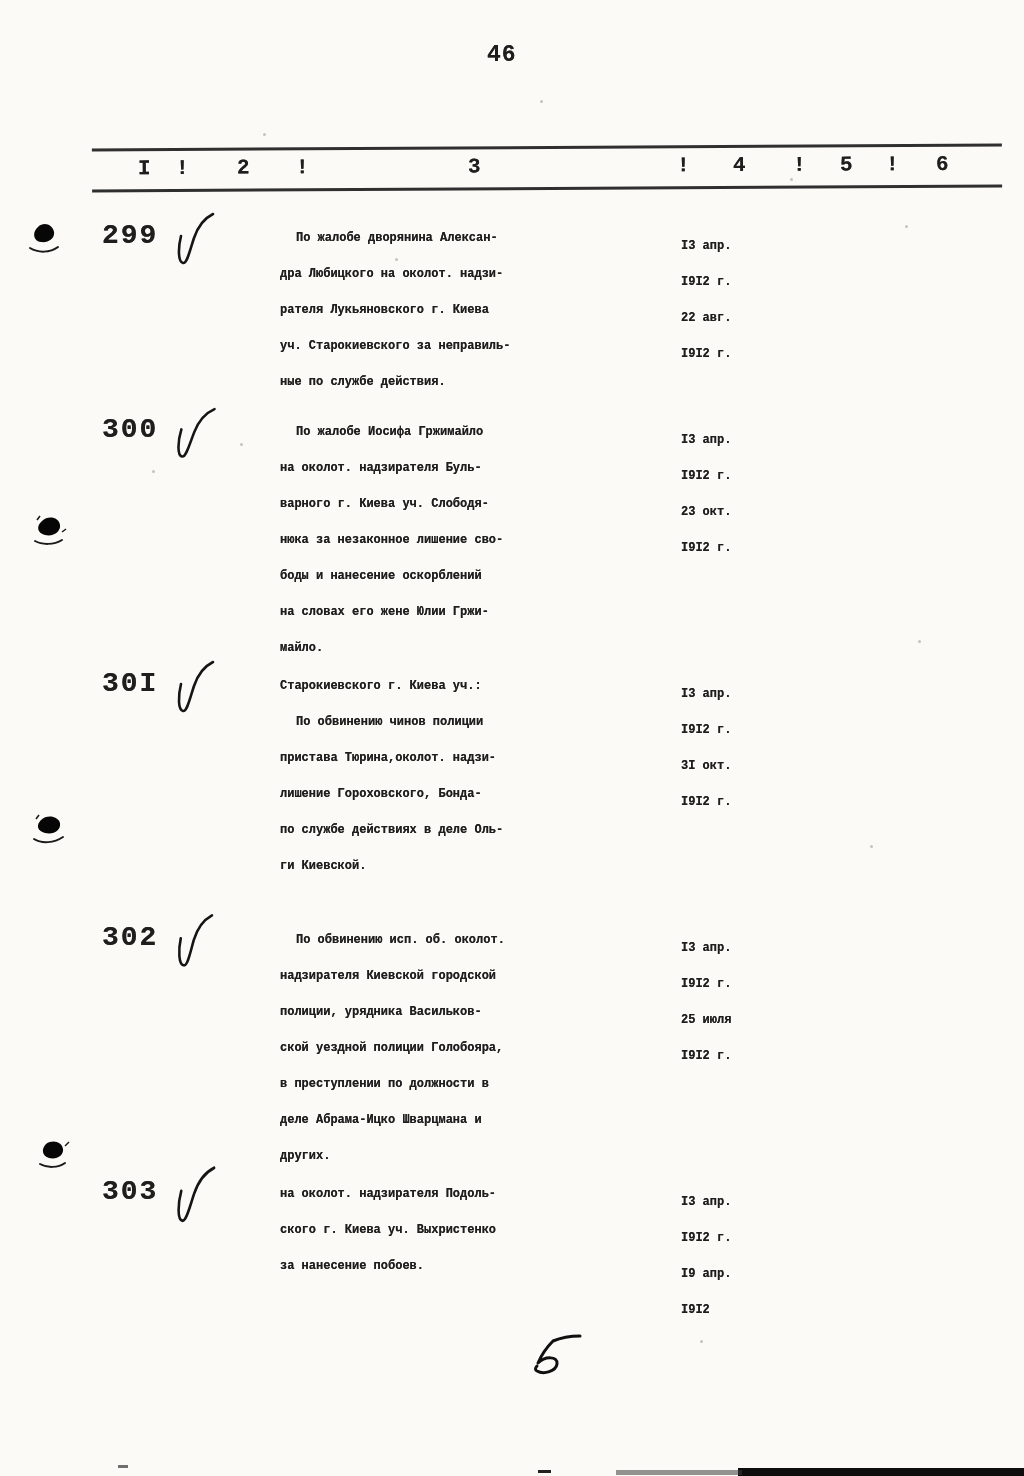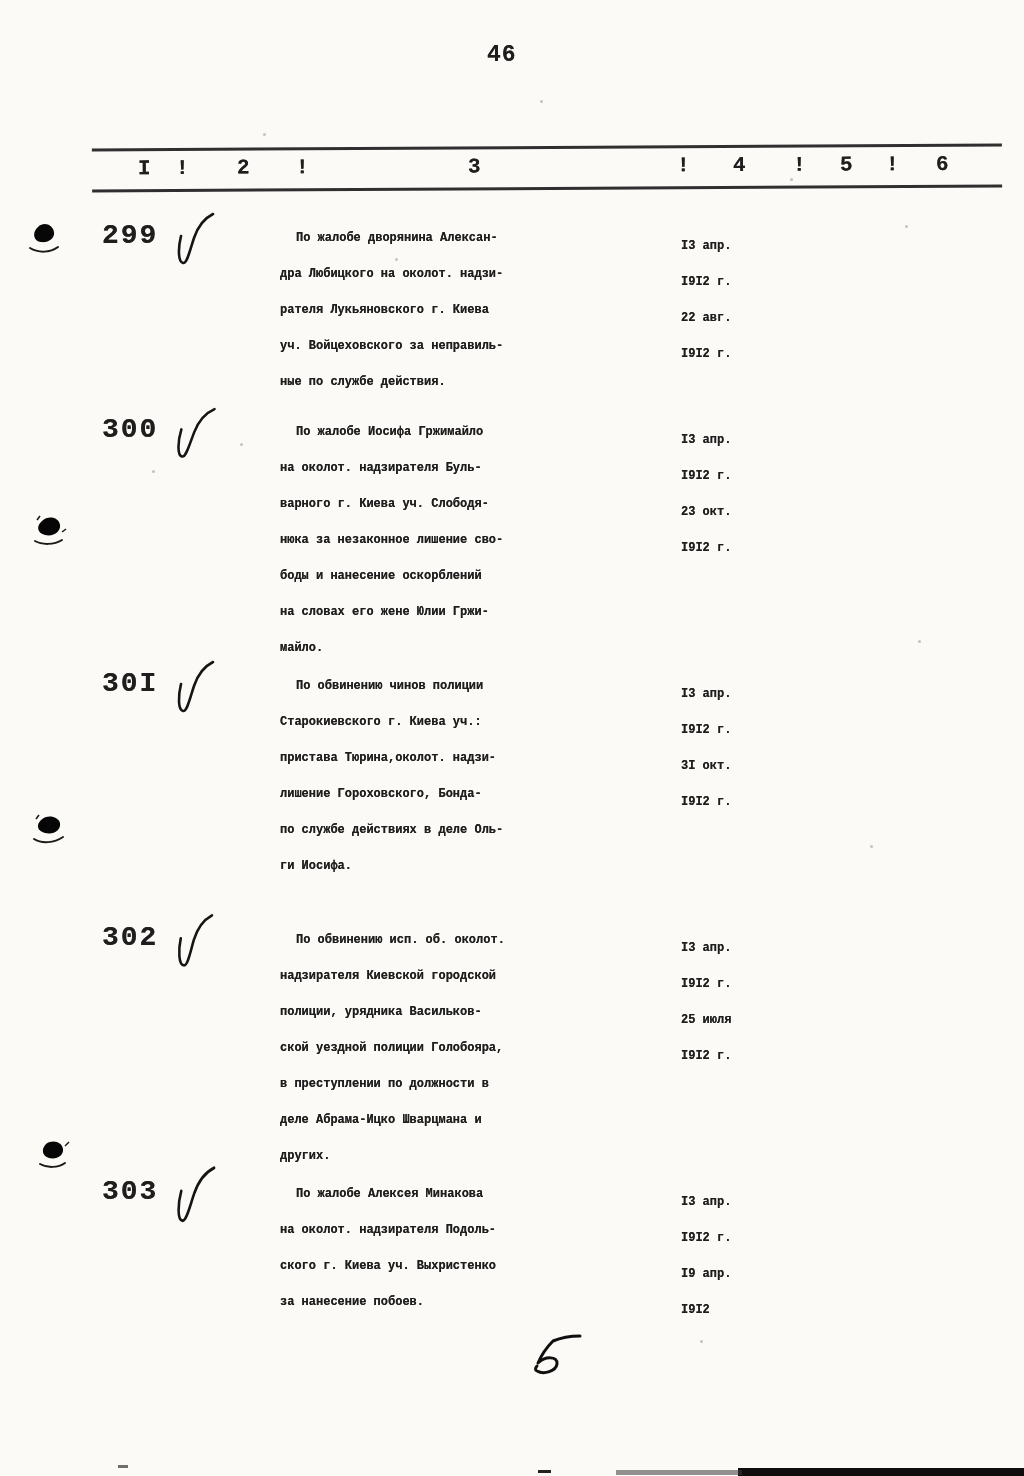--- a/index.html
+++ b/index.html
@@ -94,21 +94,21 @@
 
 <div class="entry" style="top:220px">
   <div class="num">299</div>
   <svg class="check" width="48" height="62" viewBox="0 0 48 62">
     <path d="M13 24 C10 36 10 50 15 51 C19 52 22 38 26 26 C30 14 37 6 45 2" stroke="#151515" stroke-width="2.6" fill="none" stroke-linecap="round"></path>
   </svg>
   <div class="lines">
     <div class="l first">По жалобе дворянина Алексан-</div>
     <div class="l">дра Любицкого на околот. надзи-</div>
     <div class="l">рателя Лукьяновского г. Киева</div>
-    <div class="l">уч. Войцеховского за неправиль-</div>
+    <div class="l">уч. Старокиевского за неправиль-</div>
     <div class="l">ные по службе действия.</div>
   </div>
   <div class="dates">
     <div class="d">I3 апр.</div>
     <div class="d">I9I2 г.</div>
     <div class="d">22 авг.</div>
     <div class="d">I9I2 г.</div>
   </div>
 </div>
 
@@ -133,26 +133,26 @@
     <div class="d">I9I2 г.</div>
   </div>
 </div>
 
 <div class="entry" style="top:668px">
   <div class="num">30I</div>
   <svg class="check" width="48" height="62" viewBox="0 0 48 62">
     <path d="M13 24 C10 36 10 50 15 51 C19 52 22 38 26 26 C30 14 37 6 45 2" stroke="#151515" stroke-width="2.6" fill="none" stroke-linecap="round"></path>
   </svg>
   <div class="lines">
+    <div class="l">Старокиевского г. Киева уч.:</div>
     <div class="l first">По обвинению чинов полиции</div>
-    <div class="l">Старокиевского г. Киева уч.:</div>
     <div class="l">пристава Тюрина,околот. надзи-</div>
     <div class="l">лишение Гороховского, Бонда-</div>
     <div class="l">по службе действиях в деле Оль-</div>
-    <div class="l">ги Иосифа.</div>
+    <div class="l">ги Киевской.</div>
   </div>
   <div class="dates">
     <div class="d">I3 апр.</div>
     <div class="d">I9I2 г.</div>
     <div class="d">3I окт.</div>
     <div class="d">I9I2 г.</div>
   </div>
 </div>
 
 <div class="entry" style="top:922px">
@@ -176,21 +176,20 @@
     <div class="d">I9I2 г.</div>
   </div>
 </div>
 
 <div class="entry" style="top:1176px">
   <div class="num">303</div>
   <svg class="check" style="transform:rotate(2deg) scale(1,1.1)" width="48" height="62" viewBox="0 0 48 62">
     <path d="M13 24 C10 36 10 50 15 51 C19 52 22 38 26 26 C30 14 37 6 45 2" stroke="#151515" stroke-width="2.6" fill="none" stroke-linecap="round"></path>
   </svg>
   <div class="lines">
-    <div class="l first">По жалобе Алексея Минакова</div>
     <div class="l">на околот. надзирателя Подоль-</div>
     <div class="l">ского г. Киева уч. Выхристенко</div>
     <div class="l">за нанесение побоев.</div>
   </div>
   <div class="dates">
     <div class="d">I3 апр.</div>
     <div class="d">I9I2 г.</div>
     <div class="d">I9 апр.</div>
     <div class="d">I9I2</div>
   </div>

